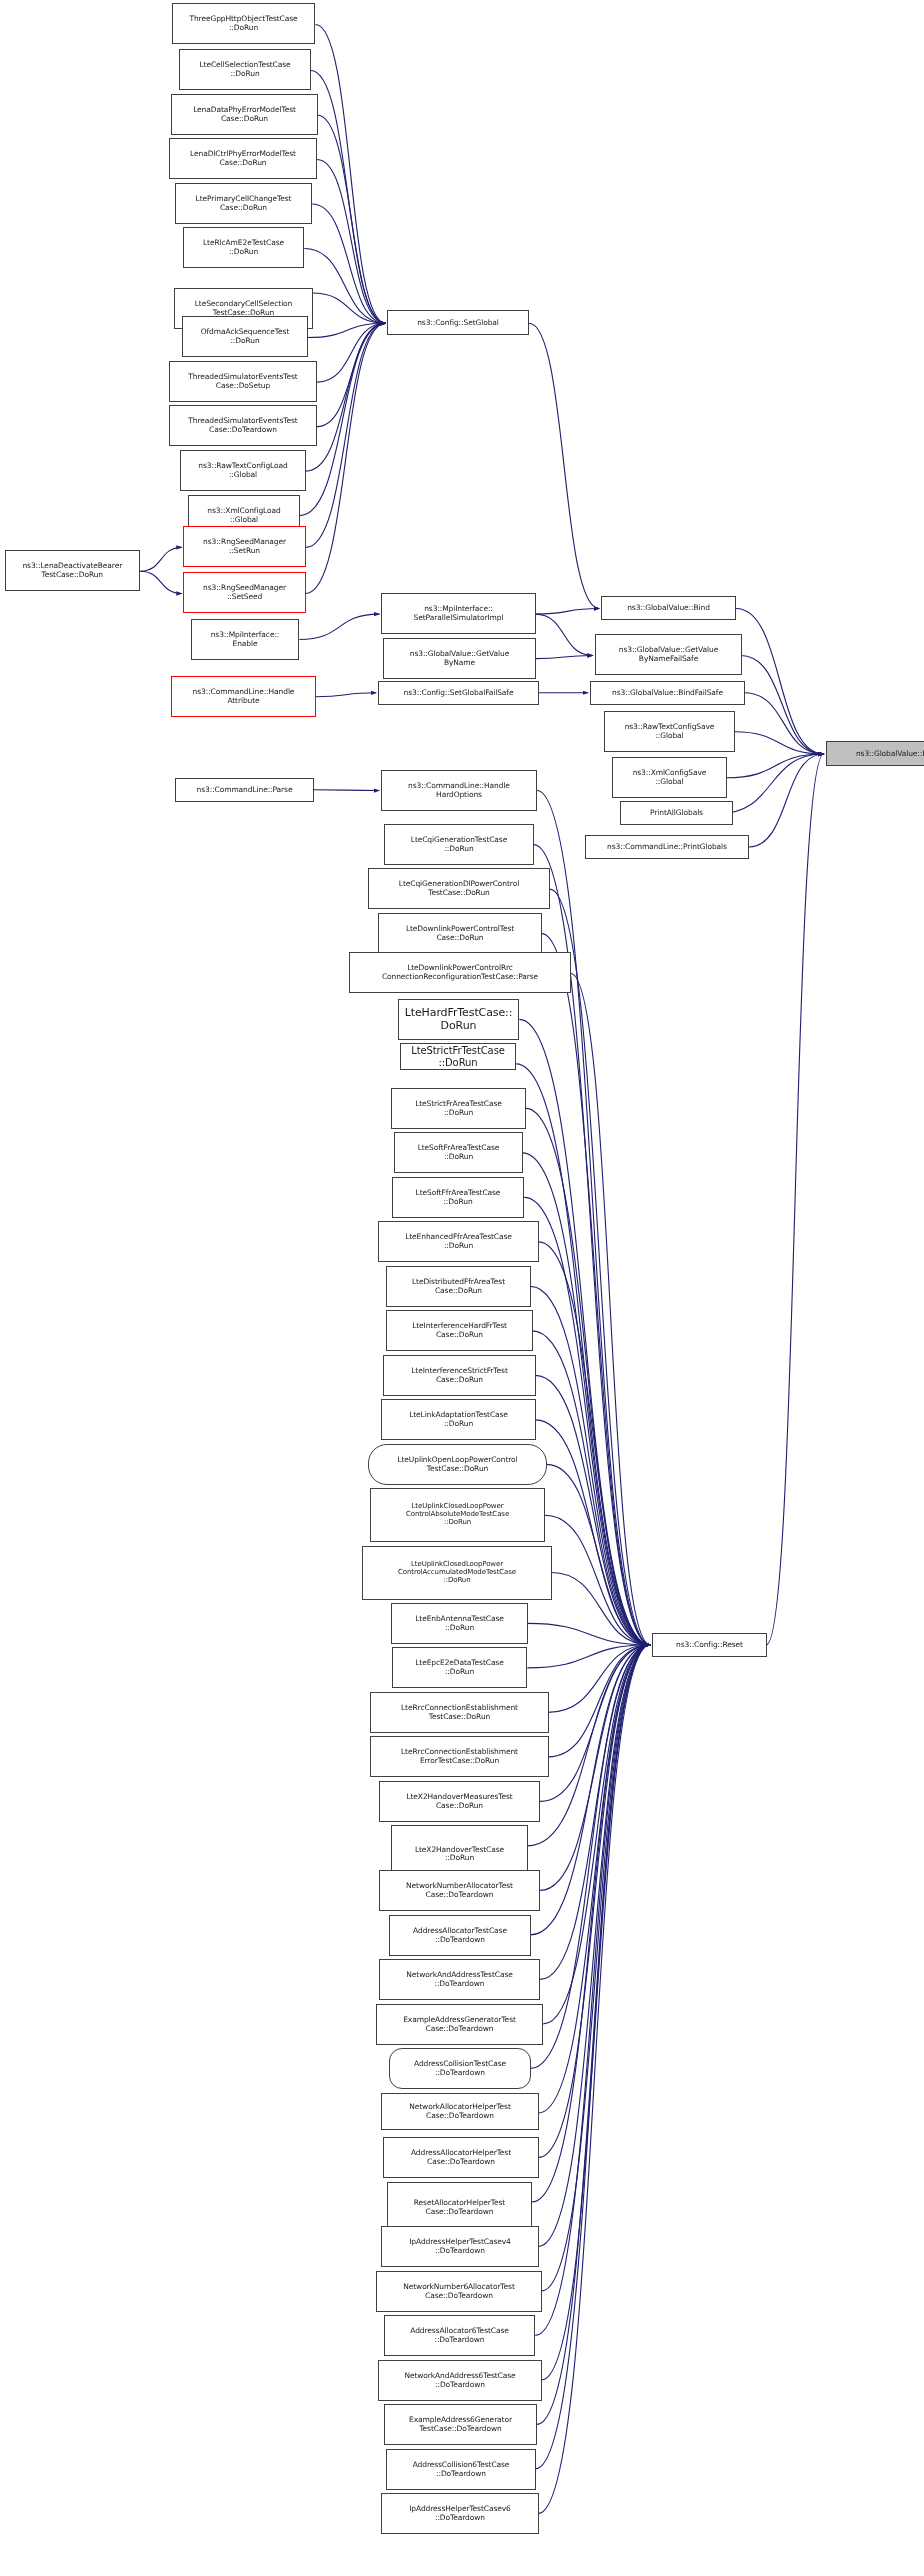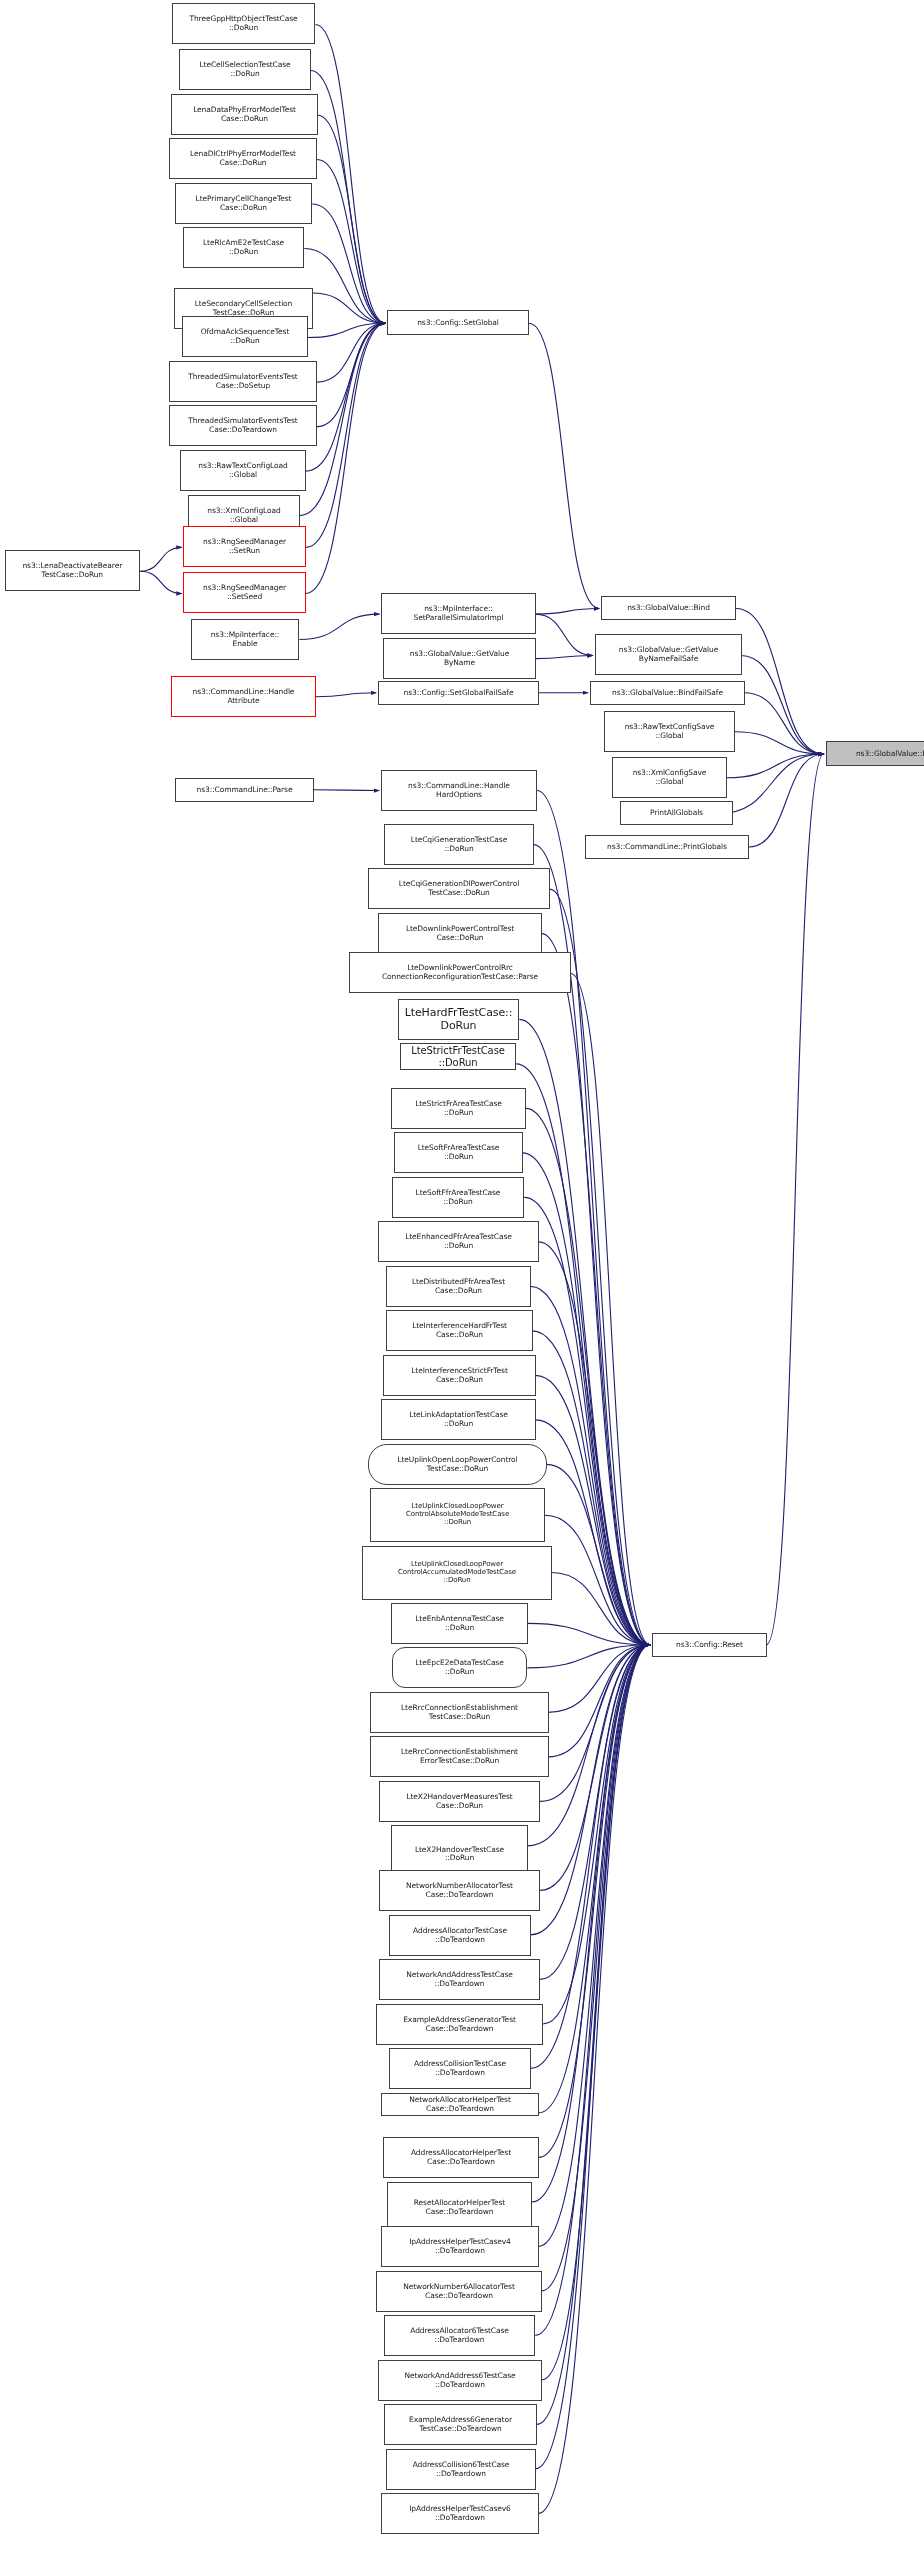--- a/index.html
+++ b/index.html
@@ -185,41 +185,41 @@
       <div class="node" style="left: 368px; top: 1444px; width: 179px; height: 41px; font-size: 7.5px; border-radius: 19px;">LteUplinkOpenLoopPowerControl
 TestCase::DoRun</div>
       <div class="node" style="left: 370px; top: 1488px; width: 175px; height: 54px; font-size: 7px;">LteUplinkClosedLoopPower
 ControlAbsoluteModeTestCase
 ::DoRun</div>
       <div class="node" style="left: 362px; top: 1546px; width: 190px; height: 54px; font-size: 7px;">LteUplinkClosedLoopPower
 ControlAccumulatedModeTestCase
 ::DoRun</div>
       <div class="node" style="left: 391px; top: 1603px; width: 137px; height: 41px; font-size: 7.5px;">LteEnbAntennaTestCase
 ::DoRun</div>
-      <div class="node" style="left: 392px; top: 1647px; width: 135px; height: 41px; font-size: 7.5px; border-radius: 13px;">LteEpcE2eDataTestCase
+      <div class="node" style="left: 392px; top: 1647px; width: 135px; height: 41px; font-size: 7.5px;">LteEpcE2eDataTestCase
 ::DoRun</div>
       <div class="node" style="left: 370px; top: 1692px; width: 179px; height: 41px; font-size: 7.5px;">LteRrcConnectionEstablishment
 TestCase::DoRun</div>
       <div class="node" style="left: 370px; top: 1736px; width: 179px; height: 41px; font-size: 7.5px;">LteRrcConnectionEstablishment
 ErrorTestCase::DoRun</div>
       <div class="node" style="left: 379px; top: 1781px; width: 161px; height: 41px; font-size: 7.5px;">LteX2HandoverMeasuresTest
 Case::DoRun</div>
       <div class="node" style="left: 391px; top: 1825px; width: 137px; height: 58px; font-size: 7.5px;">LteX2HandoverTestCase
 ::DoRun</div>
       <div class="node" style="left: 379px; top: 1870px; width: 161px; height: 41px; font-size: 7.5px;">NetworkNumberAllocatorTest
 Case::DoTeardown</div>
       <div class="node" style="left: 389px; top: 1915px; width: 142px; height: 41px; font-size: 7.5px;">AddressAllocatorTestCase
 ::DoTeardown</div>
       <div class="node" style="left: 379px; top: 1959px; width: 161px; height: 41px; font-size: 7.5px;">NetworkAndAddressTestCase
 ::DoTeardown</div>
       <div class="node" style="left: 376px; top: 2004px; width: 167px; height: 41px; font-size: 7.5px;">ExampleAddressGeneratorTest
 Case::DoTeardown</div>
-      <div class="node" style="left: 389px; top: 2048px; width: 142px; height: 41px; font-size: 7.5px;">AddressCollisionTestCase
-::DoTeardown</div>
-      <div class="node" style="left: 381px; top: 2093px; width: 158px; height: 23px; font-size: 7.5px;">NetworkAllocatorHelperTest
+      <div class="node" style="left: 389px; top: 2048px; width: 142px; height: 41px; font-size: 7.5px; border-radius: 13px;">AddressCollisionTestCase
+::DoTeardown</div>
+      <div class="node" style="left: 381px; top: 2093px; width: 158px; height: 37px; font-size: 7.5px;">NetworkAllocatorHelperTest
 Case::DoTeardown</div>
       <div class="node" style="left: 383px; top: 2137px; width: 156px; height: 41px; font-size: 7.5px;">AddressAllocatorHelperTest
 Case::DoTeardown</div>
       <div class="node" style="left: 387px; top: 2182px; width: 145px; height: 51px; font-size: 7.5px;">ResetAllocatorHelperTest
 Case::DoTeardown</div>
       <div class="node" style="left: 381px; top: 2226px; width: 158px; height: 41px; font-size: 7.5px;">IpAddressHelperTestCasev4
 ::DoTeardown</div>
       <div class="node" style="left: 376px; top: 2271px; width: 166px; height: 41px; font-size: 7.5px;">NetworkNumber6AllocatorTest
 Case::DoTeardown</div>
       <div class="node" style="left: 384px; top: 2315px; width: 151px; height: 41px; font-size: 7.5px;">AddressAllocator6TestCase

